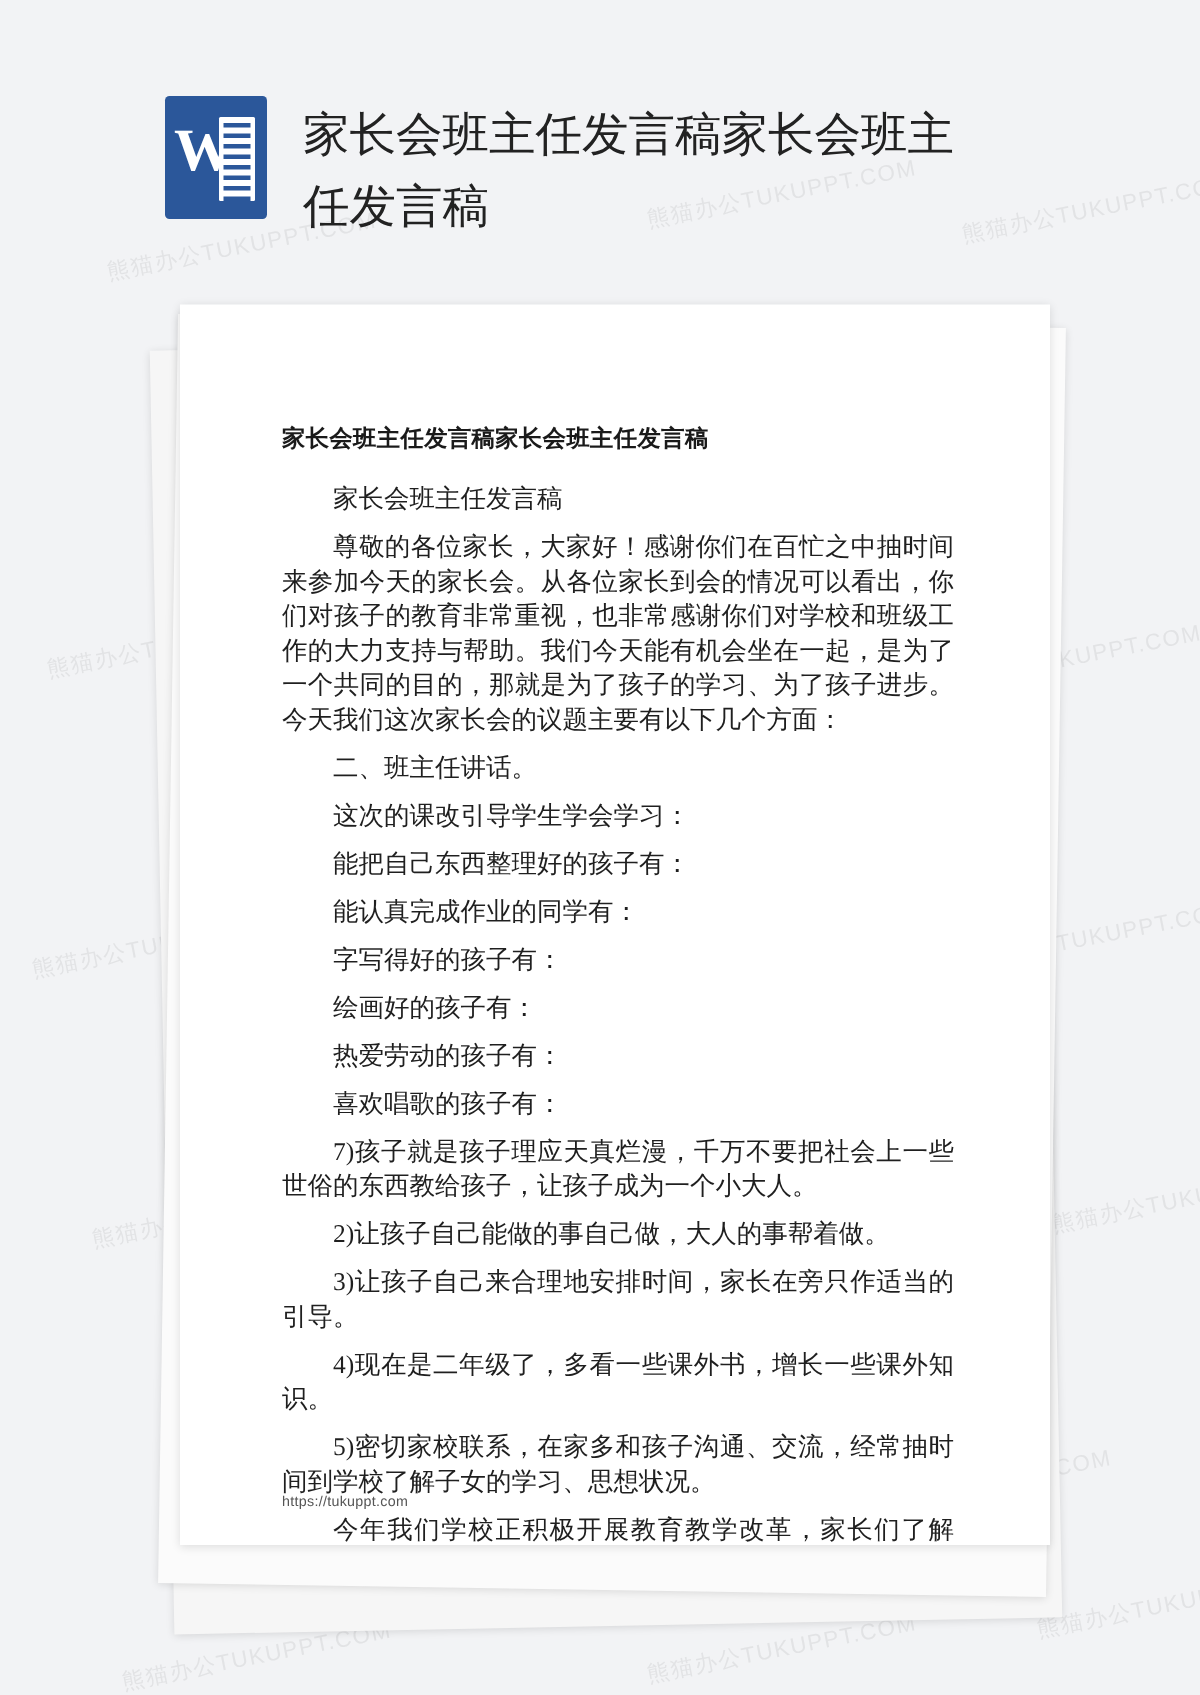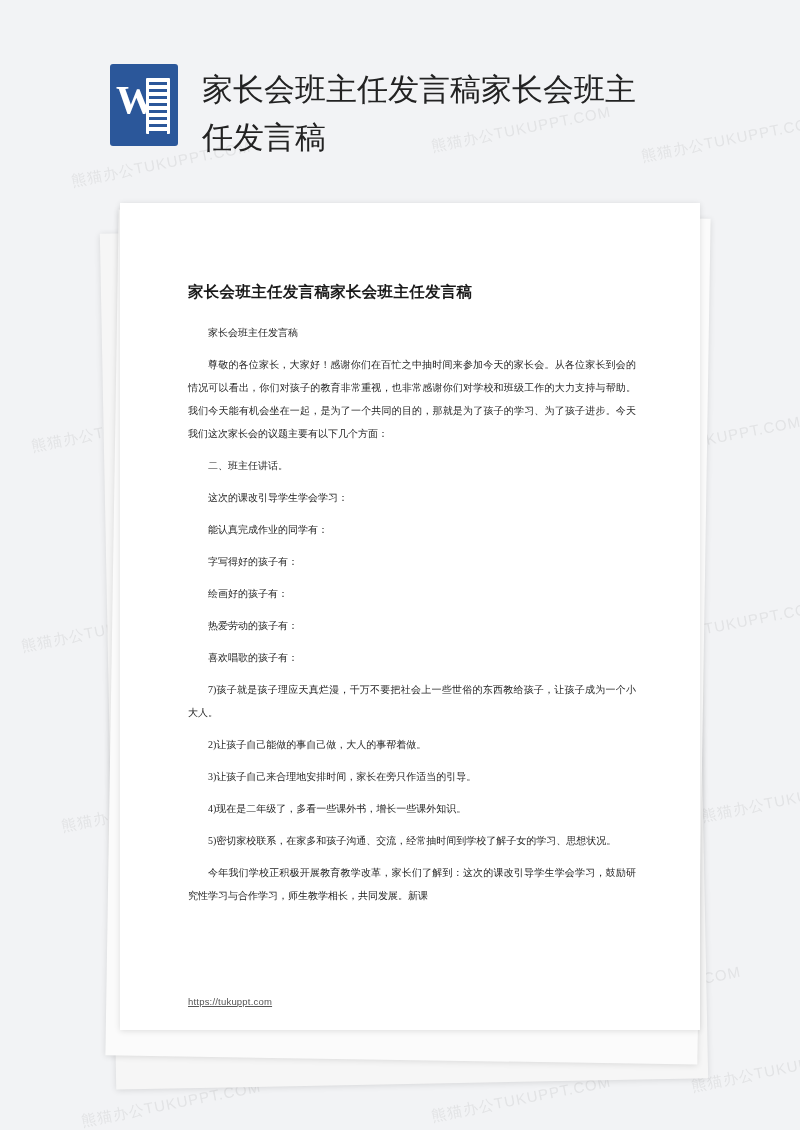--- a/index.html
+++ b/index.html
@@ -150,54 +150,54 @@
     font-size: 15.5px;
     color: #1a1a1a;
     letter-spacing: 0.3px;
   }
   .doc-body {
     position: absolute;
     left: 68px;
     top: 118px;
     width: 448px;
     font-family: "Liberation Serif", serif;
-    font-size: 10px;
+    font-size: 17px;
     color: #1f1f1f;
     line-height: 23px;
     text-align: justify;
   }
   .doc-body p {
     margin: 0 0 9px 0;
     text-indent: 2em;
   }
   .site-url {
     position: absolute;
     left: 68px;
     top: 793px;
     font-size: 9.5px;
     color: #555555;
     font-family: "Liberation Sans", sans-serif;
     letter-spacing: 0.2px;
-    text-decoration: underline;
   }
 </style>
 </head>
 <body>
 
 <div class="stack">
   <div class="sheet sheet-back2"></div>
   <div class="sheet sheet-back1"></div>
   <div class="sheet sheet-front">
     <div class="page-inner">
       <div class="doc-heading">家长会班主任发言稿家长会班主任发言稿</div>
       <div class="doc-body">
         <p>家长会班主任发言稿</p>
         <p>尊敬的各位家长，大家好！感谢你们在百忙之中抽时间来参加今天的家长会。从各位家长到会的情况可以看出，你们对孩子的教育非常重视，也非常感谢你们对学校和班级工作的大力支持与帮助。我们今天能有机会坐在一起，是为了一个共同的目的，那就是为了孩子的学习、为了孩子进步。今天我们这次家长会的议题主要有以下几个方面：</p>
         <p>二、班主任讲话。</p>
         <p>这次的课改引导学生学会学习：</p>
+        <p>能把自己东西整理好的孩子有：</p>
         <p>能认真完成作业的同学有：</p>
         <p>字写得好的孩子有：</p>
         <p>绘画好的孩子有：</p>
         <p>热爱劳动的孩子有：</p>
         <p>喜欢唱歌的孩子有：</p>
         <p>7)孩子就是孩子理应天真烂漫，千万不要把社会上一些世俗的东西教给孩子，让孩子成为一个小大人。</p>
         <p>2)让孩子自己能做的事自己做，大人的事帮着做。</p>
         <p>3)让孩子自己来合理地安排时间，家长在旁只作适当的引导。</p>
         <p>4)现在是二年级了，多看一些课外书，增长一些课外知识。</p>
         <p>5)密切家校联系，在家多和孩子沟通、交流，经常抽时间到学校了解子女的学习、思想状况。</p>

